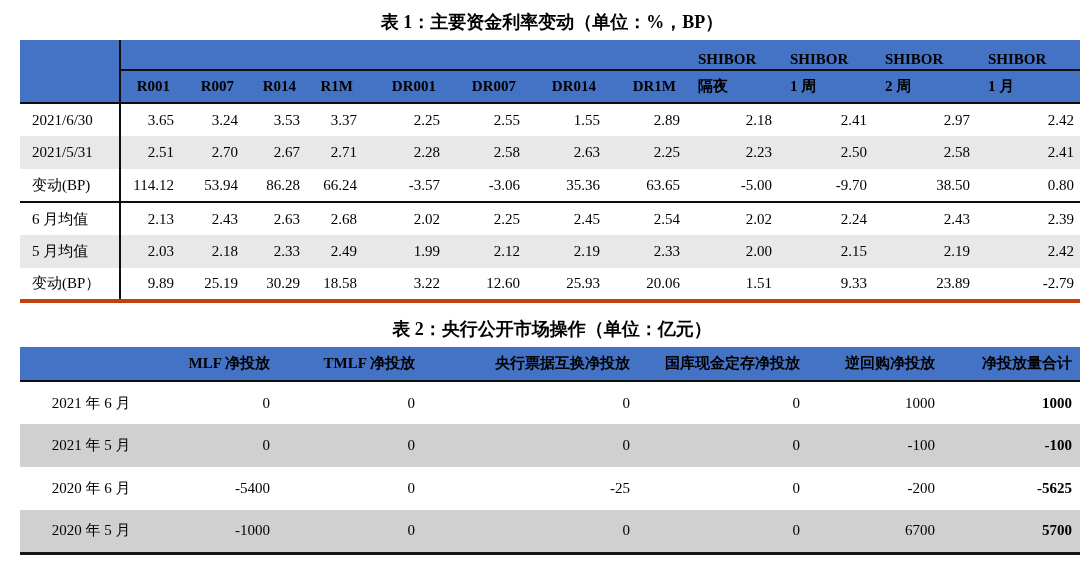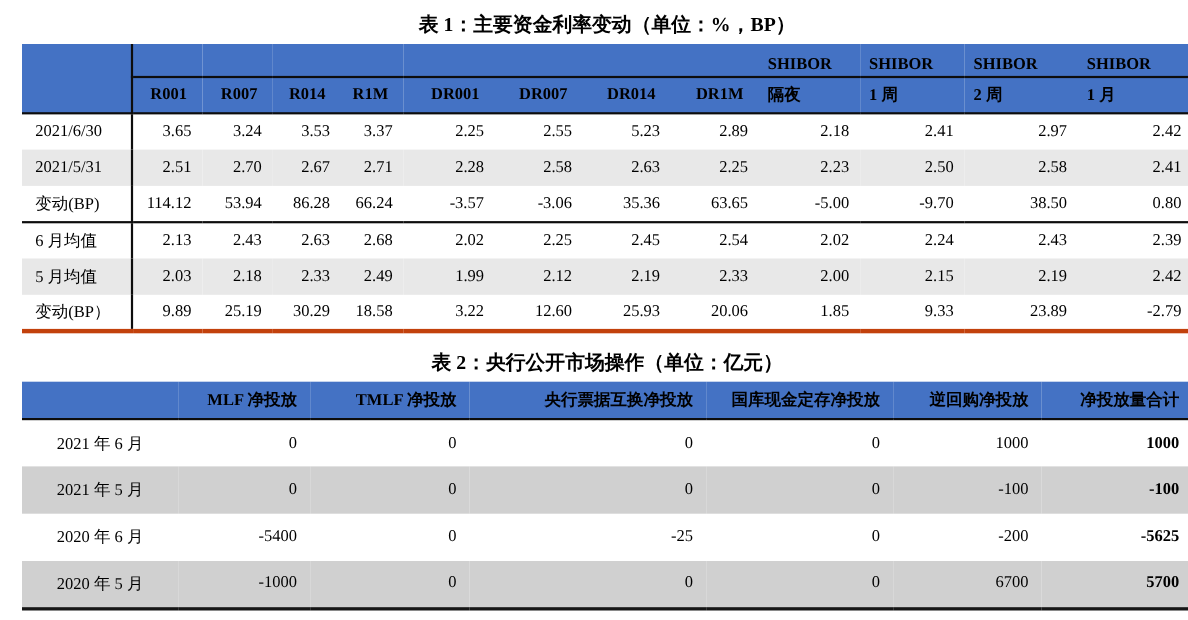--- a/index.html
+++ b/index.html
@@ -135,21 +135,21 @@
     </thead>
     <tbody class="section-a">
         <tr>
           <td class="rowlabel">2021/6/30</td>
           <td>3.65</td>
           <td>3.24</td>
           <td>3.53</td>
           <td>3.37</td>
           <td>2.25</td>
           <td>2.55</td>
-          <td>5.23</td>
+          <td>1.55</td>
           <td>2.89</td>
           <td>2.18</td>
           <td>2.41</td>
           <td>2.97</td>
           <td>2.42</td>
         </tr>
         <tr>
           <td class="rowlabel">2021/5/31</td>
           <td>2.51</td>
           <td>2.70</td>
@@ -214,21 +214,21 @@
         <tr>
           <td class="rowlabel">变动(BP）</td>
           <td>9.89</td>
           <td>25.19</td>
           <td>30.29</td>
           <td>18.58</td>
           <td>3.22</td>
           <td>12.60</td>
           <td>25.93</td>
           <td>20.06</td>
-          <td>1.85</td>
+          <td>1.51</td>
           <td>9.33</td>
           <td>23.89</td>
           <td>-2.79</td>
         </tr>
       </tbody>
   </table>
 
   <div class="tbl-title t2-title">表 2：央行公开市场操作（单位：亿元）</div>
 
   <table id="table2">

